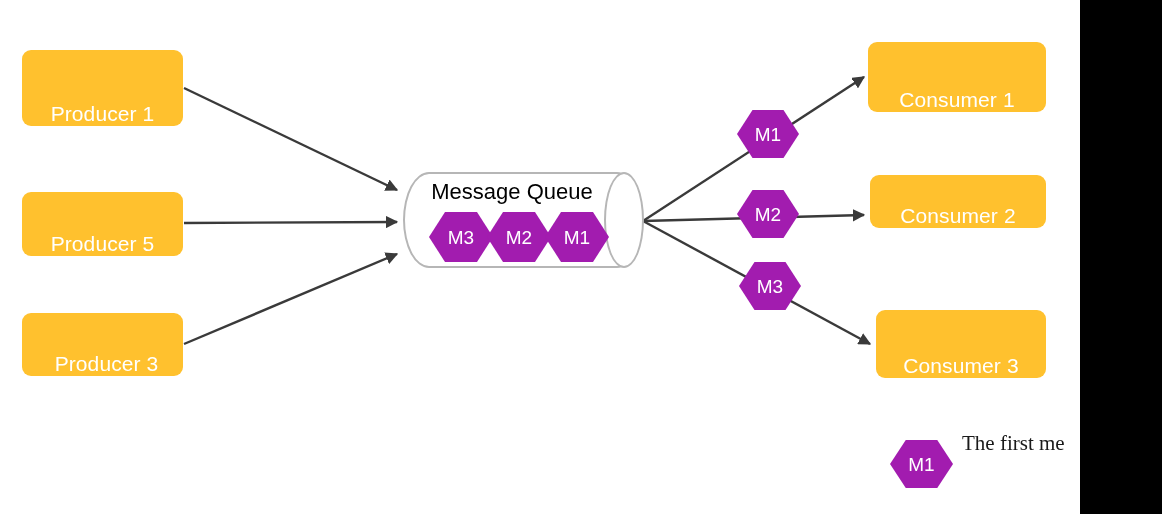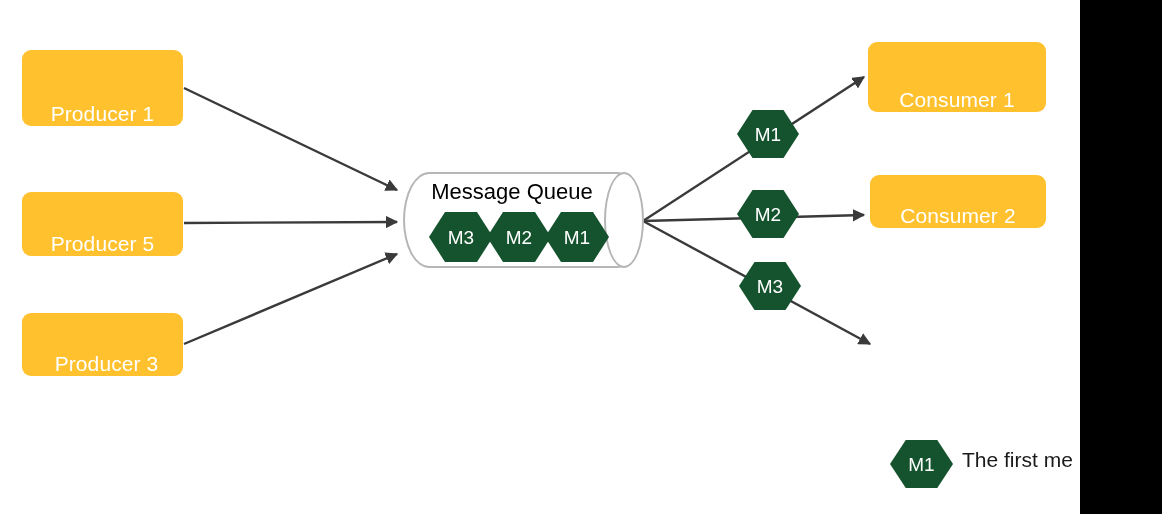--- a/index.html
+++ b/index.html
@@ -88,21 +88,21 @@
     position: absolute;
     left: 26px;
     top: 40px;
     display: flex;
     align-items: center;
   }
 
   
   .hex {
     position: relative;
-    background: #14532d;
+    background: #a21caf;
     display: flex;
     align-items: center;
     justify-content: center;
     clip-path: polygon(25% 0%, 75% 0%, 100% 50%, 75% 100%, 25% 100%, 0% 50%);
   }
   .hex .hex-label {
     color: #ffffff;
     font-size: 19px;
     font-weight: 400;
     line-height: 1;
@@ -121,24 +121,25 @@
   .hex.legend-hex {
     position: absolute;
     width: 63px;
     height: 48px;
   }
 
   
   #legend-text {
     position: absolute;
     left: 962px;
-    top: 448px;
+    top: 431px;
     font-size: 21px;
     color: #1a1a1a;
     white-space: nowrap;
+    font-family: Liberation Serif, serif;
   }
 
   
   #right-band {
     position: absolute;
     left: 1080px;
     top: 0;
     width: 82px;
     height: 514px;
     background: #000000;
@@ -201,20 +202,23 @@
   <div class="hex flow-hex" style="left:739px; top:262px;">
     <span class="hex-label">M3</span>
   </div>
 
   <div class="node-box" style="left:868px; top:42px; width:178px; height:70px;">
     <span class="node-label">Consumer 1</span>
   </div>
   <div class="node-box" style="left:870px; top:175px; width:176px; height:53px;">
     <span class="node-label">Consumer 2</span>
   </div>
+  <div class="node-box" style="left:876px; top:310px; width:170px; height:68px;">
+    <span class="node-label">Consumer 3</span>
+  </div>
 
   <div class="hex legend-hex" style="left:890px; top:440px;">
     <span class="hex-label">M1</span>
   </div>
   <div id="legend-text">The first me</div>
 
   <div id="right-band"></div>
 
 </div>
 

